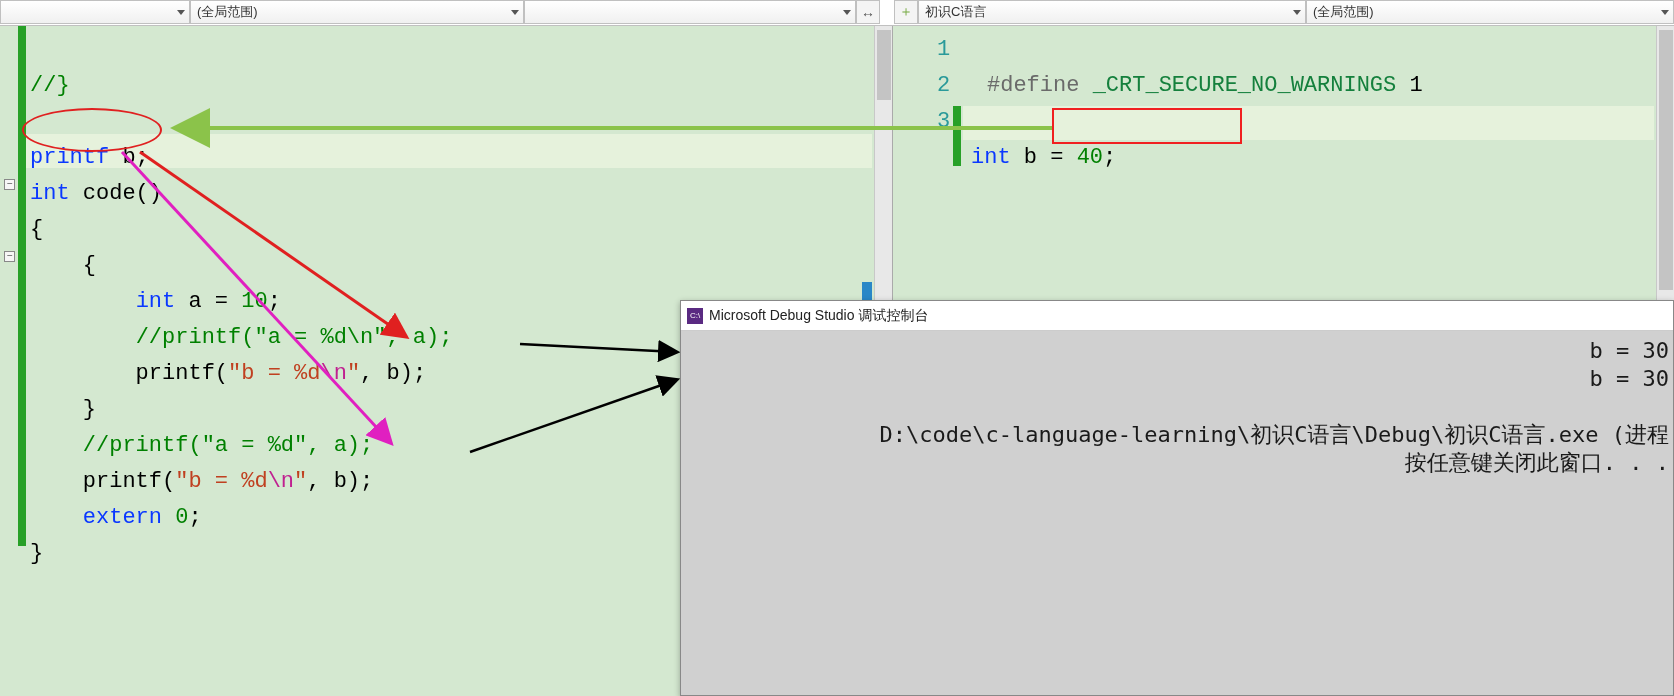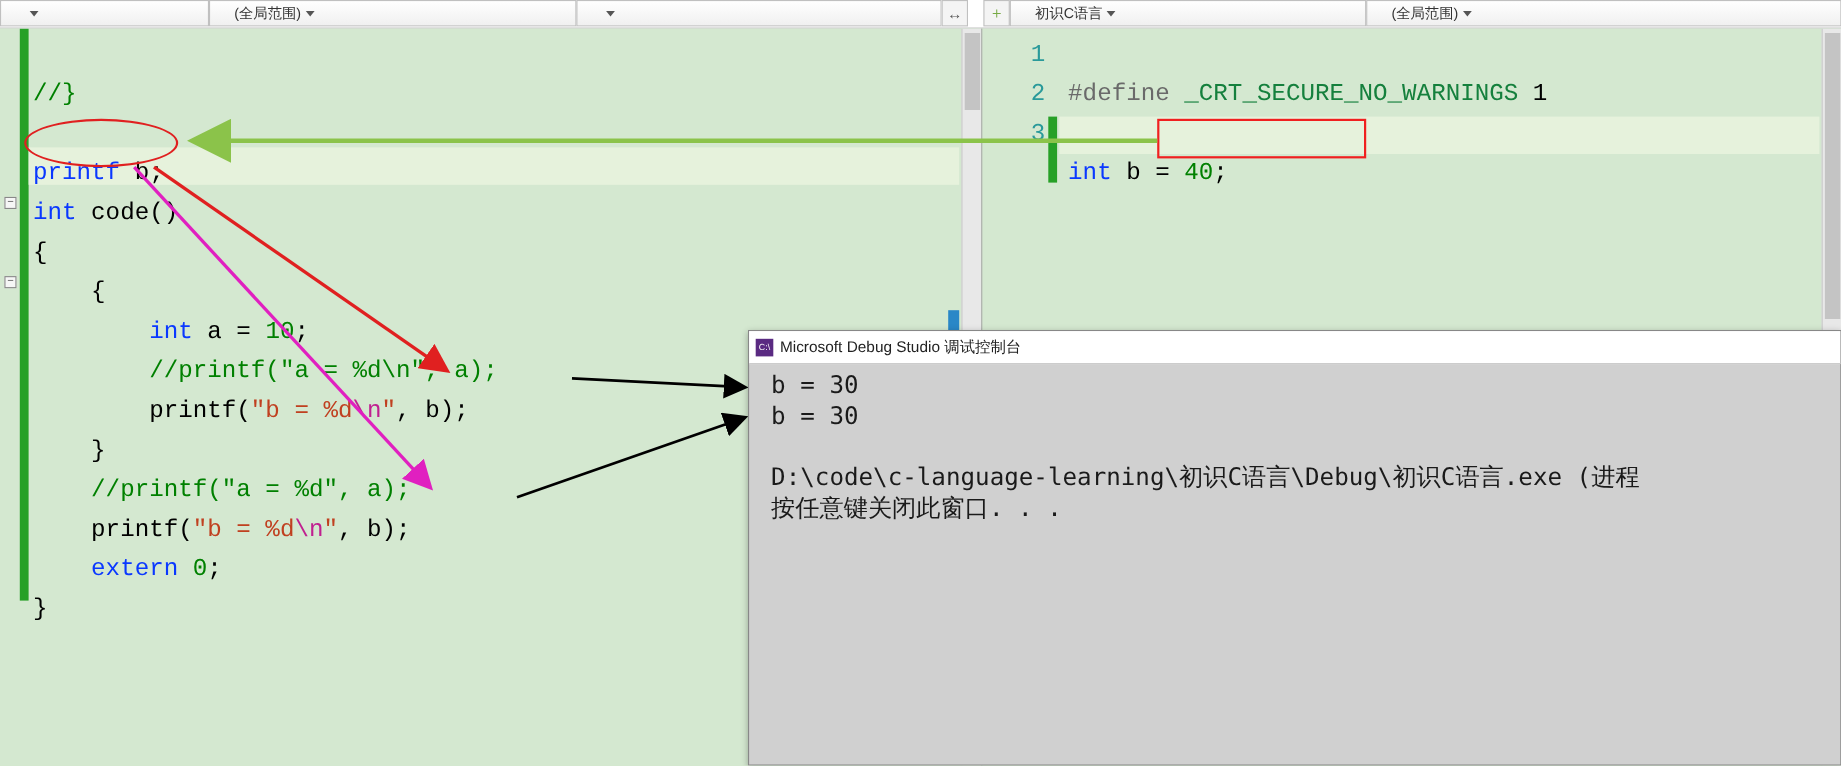--- a/index.html
+++ b/index.html
@@ -18,21 +18,22 @@
     background: #fff;
     border-bottom: 1px solid #c0c0c0;
     font-family: 'Segoe UI', sans-serif;
     font-size: 13px;
   }
   .dropdown {
     border: 1px solid #c0c0c0;
     background: linear-gradient(#fff,#f0f0f0);
     display: flex;
     align-items: center;
-    padding: 0 4px 0 22px;
+    justify-content: space-between;
+    padding: 0 4px 0 6px;
     color: #333;
     height: 24px;
   }
   .dropdown .arrow {
     width: 0; height: 0;
     border-left: 4px solid transparent;
     border-right: 4px solid transparent;
     border-top: 5px solid #555;
     margin-left: 4px;
   }
@@ -95,21 +96,21 @@
     text-align:right; color:#2a9a9a;
     line-height:36px; font-size:22px;
     white-space:pre;
     padding-left:44px;
   }
   .kw { color:#0a38ff; }
   .str { color:#c04020; }
   .esc { color:#c02090; }
   .num { color:#008000; }
   .cmt { color:#008000; }
-  .id { color:#6a6a6a; }
+  .id { color:#6a6a6a;margin-left:16px; }
   .fold {
     position:absolute; left:4px;
     width:11px;height:11px;
     border:1px solid #888; background:#f6f6f6;
     font-size:10px; line-height:9px; text-align:center; color:#555;
   }
   .current-line-hl {
     position:absolute; left:26px; right:20px; height:34px;
     background:#e6f2dc;
   }
@@ -138,21 +139,21 @@
     height:30px; background:#fff; border-bottom:1px solid #ccc;
     display:flex; align-items:center; padding:0 6px;
     font-family:'Segoe UI',sans-serif; font-size:14px; color:#222;
   }
   .console-icon {
     width:16px;height:16px; background:#5a2a82; margin-right:6px;
     font-size:8px; color:#fff; display:flex;align-items:center;justify-content:center;
     font-family:sans-serif;
   }
   .console-body {
-    padding:6px 20px; color:#1a1a1a; white-space:pre; line-height:28px;
+    padding:6px 4px; color:#1a1a1a; white-space:pre; line-height:28px;text-align:right;
   }
   svg.arrows {
     position:absolute; left:0; top:0; width:1674px; height:696px;
     pointer-events:none;
   }
   .pin-icon {
     width:24px;height:24px;border:1px solid #c0c0c0;background:#f4f4f4;
     display:flex;align-items:center;justify-content:center;color:#7a4;font-size:14px;
   }
 </style>
@@ -168,21 +169,21 @@
     <span>(全局范围)</span>
     <span class="arrow"></span>
   </div>
   <div class="dropdown" style="width:332px">
     <span></span>
     <span class="arrow"></span>
   </div>
   <div class="split-icon">↔</div>
   <div style="width:14px"></div>
   <div class="pin-icon">＋</div>
-  <div class="dropdown" style="width:324px">
+  <div class="dropdown" style="width:388px">
     <span>初识C语言</span>
     <span class="arrow"></span>
   </div>
   <div class="dropdown" style="flex:1">
     <span>(全局范围)</span>
     <span class="arrow"></span>
   </div>
 </div>
 
 <div class="editors">

